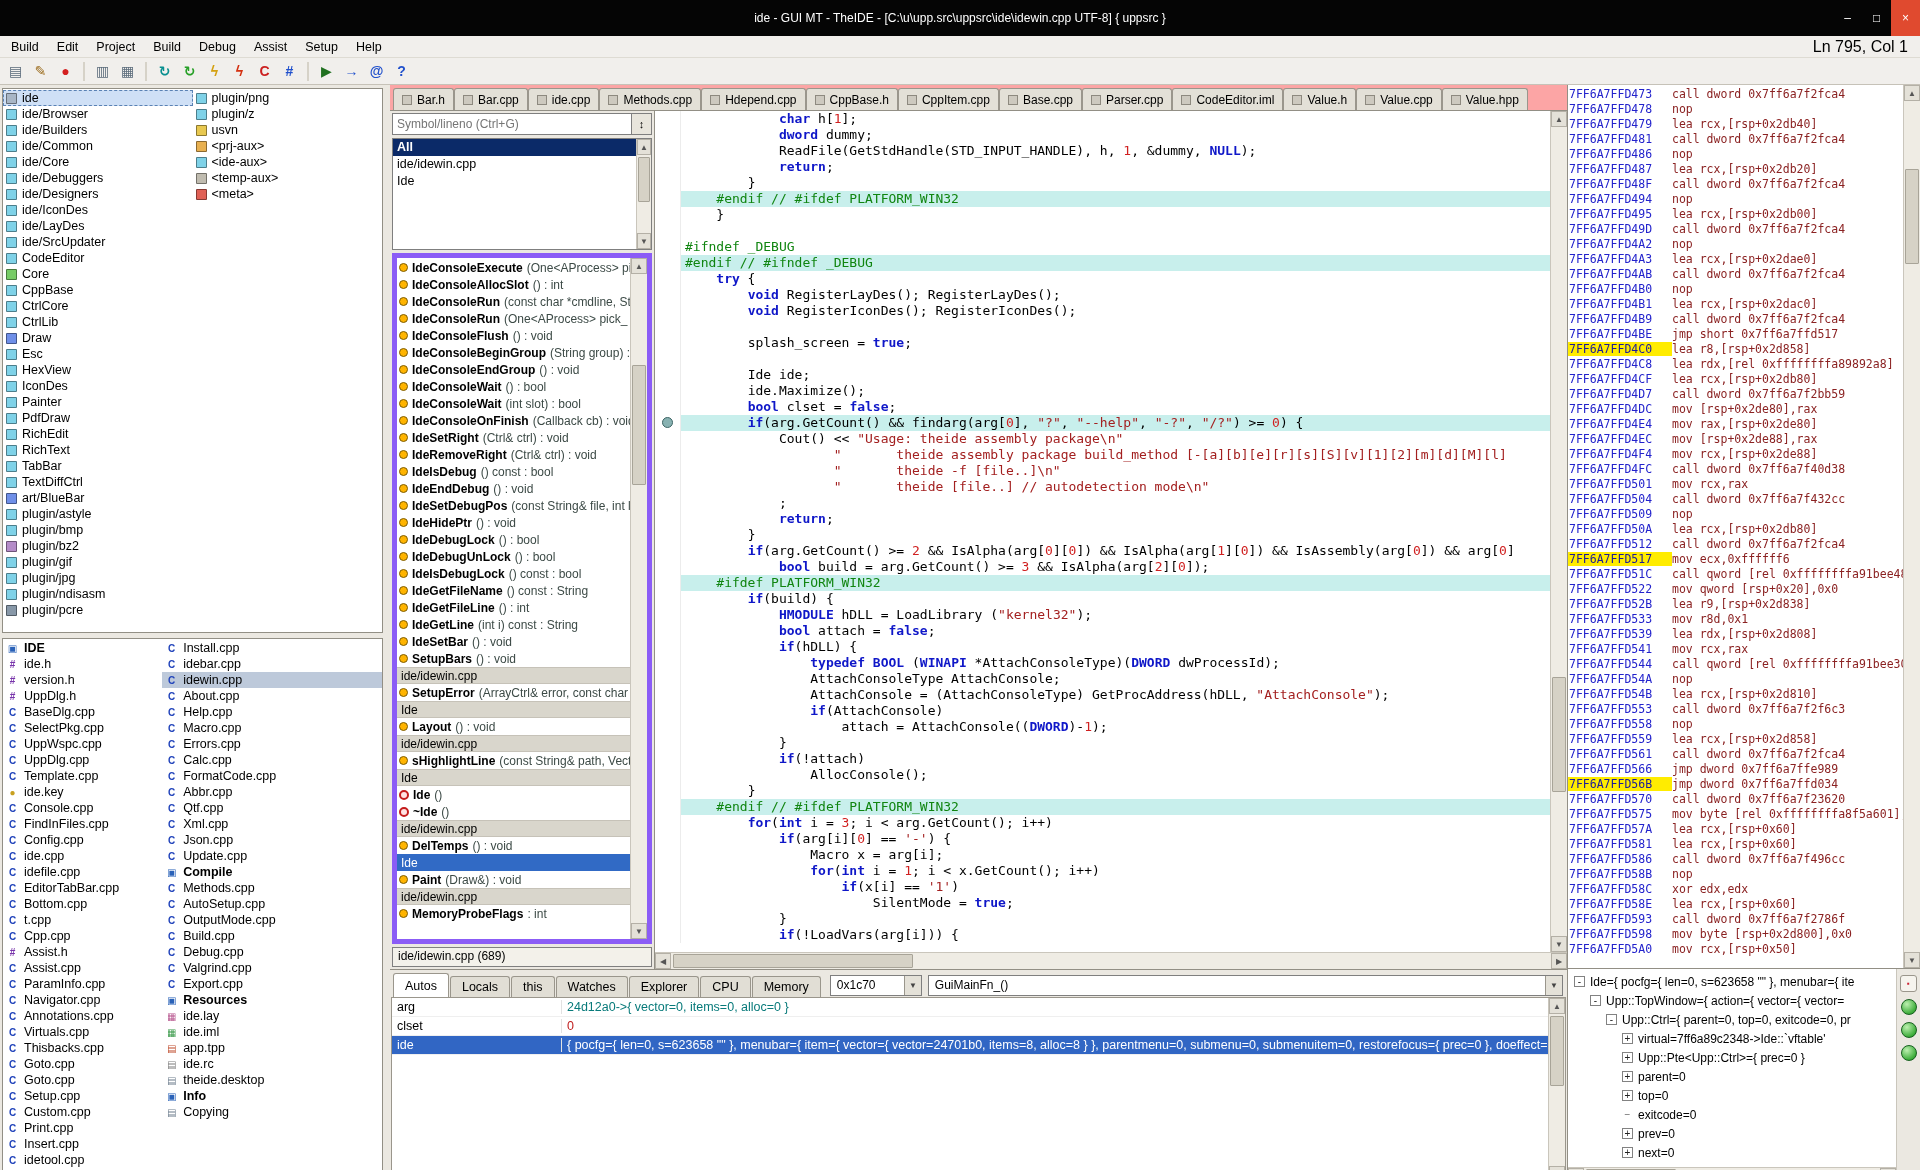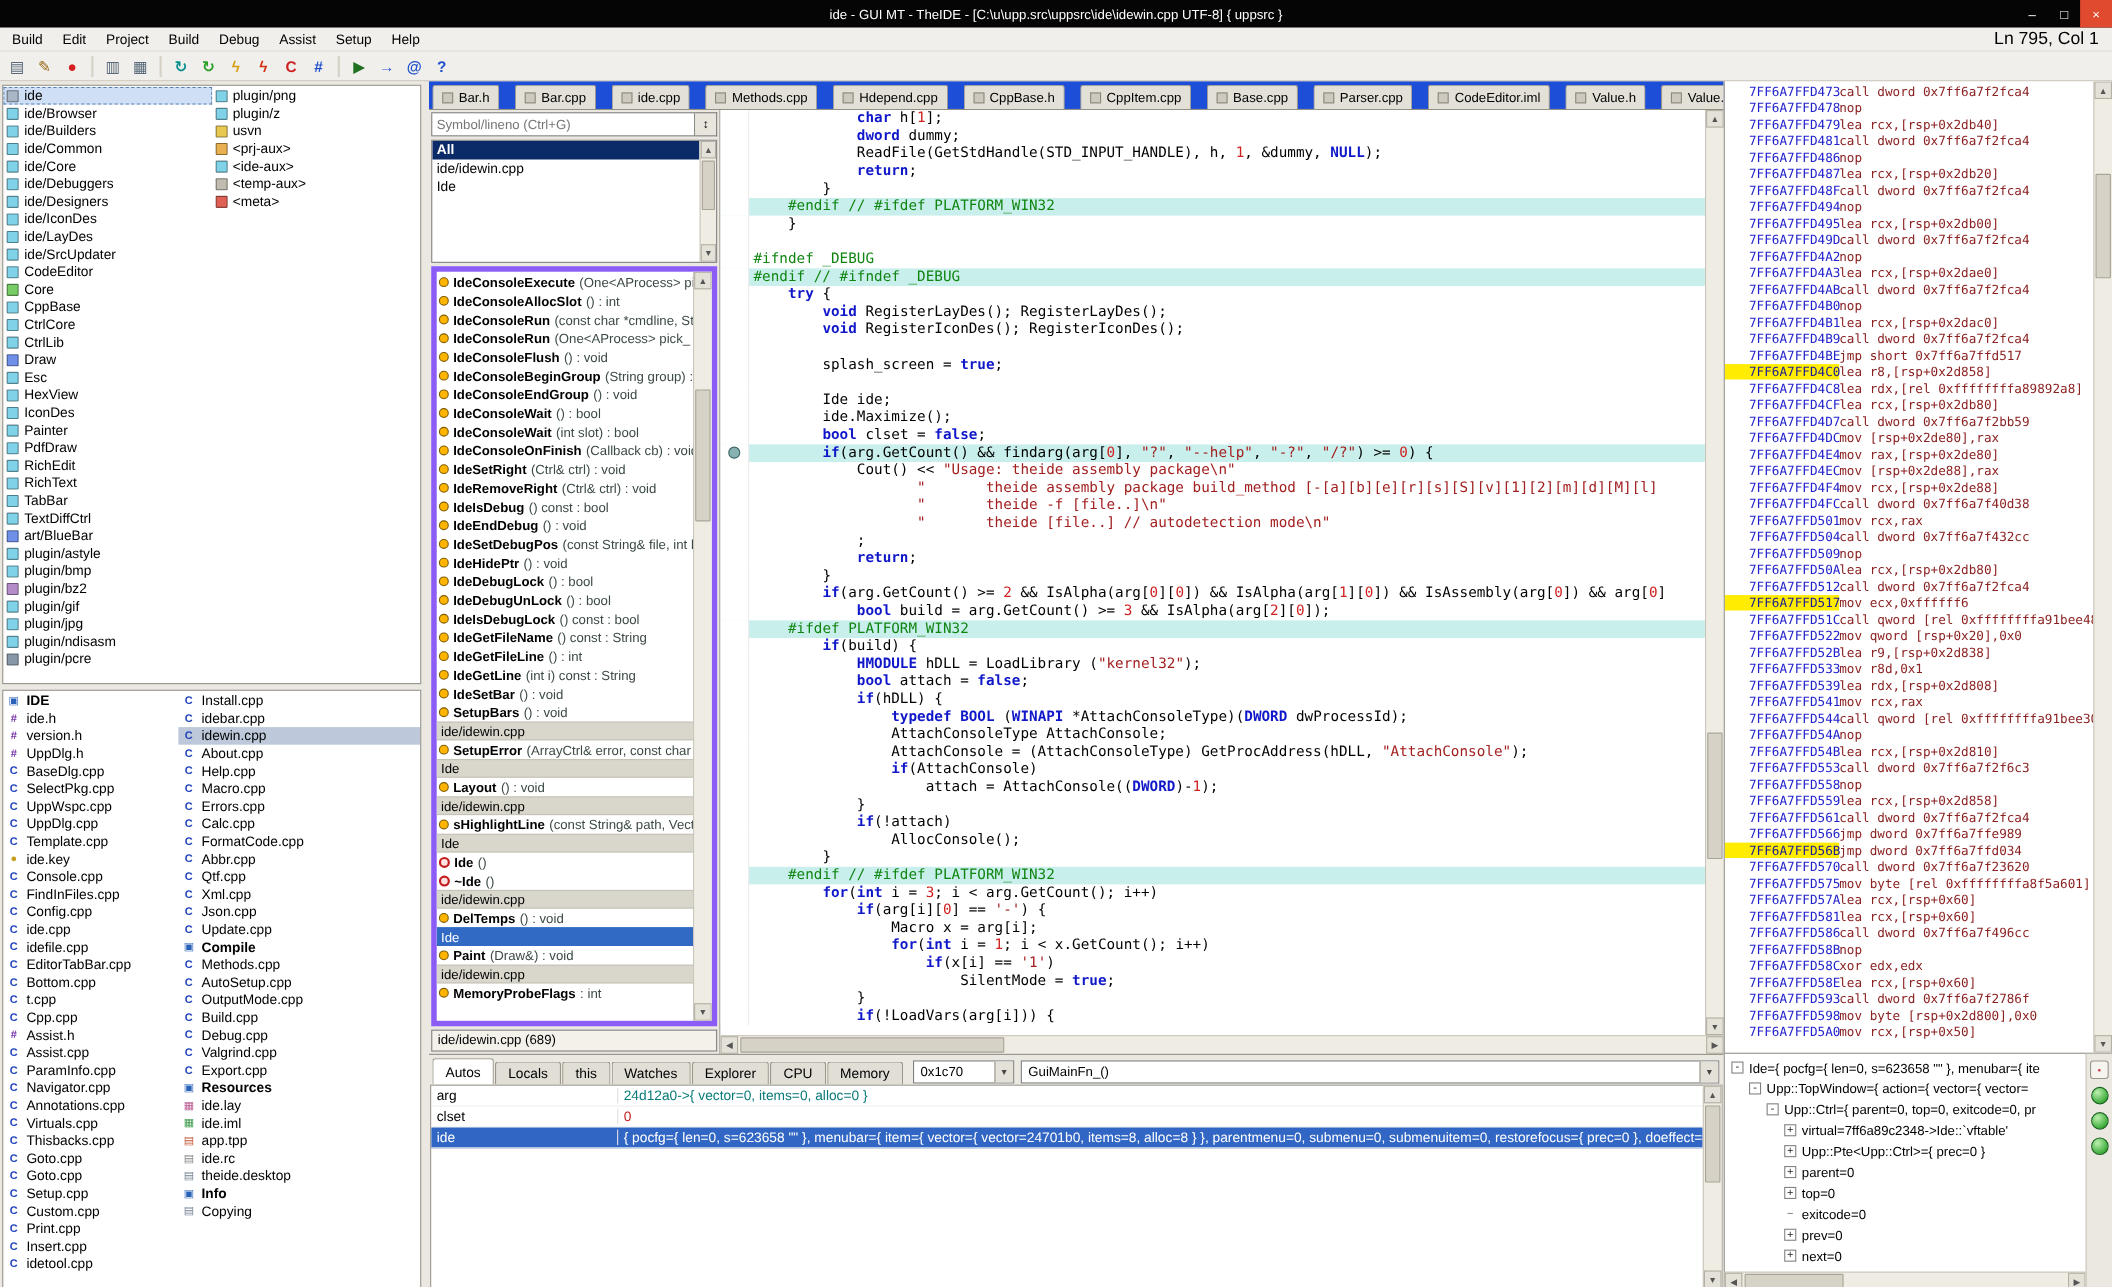--- a/index.html
+++ b/index.html
@@ -1,18 +1,18 @@
 <!DOCTYPE html>
 <html><head>
 <meta charset="utf-8">
 <style>
 *{margin:0;padding:0;box-sizing:border-box}
 html,body{width:1920px;height:1170px;overflow:hidden}
 body{font-family:"Liberation Sans","DejaVu Sans",sans-serif;font-size:13px;background:#ebe8e1;color:#000}
-.titlebar{height:25px;background:#050505;color:#fff;display:flex;align-items:stretch;position:relative}
+.titlebar{height:36px;background:#050505;color:#fff;display:flex;align-items:stretch;position:relative}
 .title{position:absolute;left:0;right:0;top:0;bottom:0;display:flex;align-items:center;justify-content:center;font-size:12px}
 .winbtns{margin-left:auto;display:flex;position:relative;z-index:1}
 .winbtn{width:29px;display:flex;align-items:center;justify-content:center;font-size:12px;color:#fff}
 .winbtn.close{background:#e04a2f}
 .menubar{height:22px;background:#f1efec;display:flex;align-items:center;padding-left:2px;border-bottom:1px solid #dedbd3}
 .menuitem{padding:3px 9px;font-size:12.5px}
 .caret-status{margin-left:auto;padding-right:12px;font-size:16px}
 .toolbar{height:27px;background:#f1efec;border-bottom:1px solid #c6c2b8;display:flex;align-items:center;padding-left:3px}
 .tbtn{width:25px;height:23px;display:flex;align-items:center;justify-content:center;font-size:14px;font-weight:bold;border-radius:2px}
 .tsep{width:2px;height:19px;background:#d6d2c8;margin:0 5px}
@@ -25,21 +25,21 @@
 .filepane .pcol:first-child{width:42%}
 .filepane .pcol:last-child{width:58%}
 .prow,.frow{height:16px;display:flex;align-items:center;padding:0 3px;gap:5px;white-space:nowrap;font-size:12.5px;overflow:hidden}
 .picon{width:11px;height:11px;flex:none;border:1px solid rgba(0,0,0,.4);border-radius:1px}
 .prow.psel{background:#cfe0f6;outline:1px dashed #5a82b4;outline-offset:-1px}
 .ficon{width:13px;flex:none;font-size:10px;font-weight:bold;text-align:center;line-height:13px}
 .frow.fsection .flbl{font-weight:bold}
 .frow.fsel{background:#bdc9da}
 .vsplit{width:4px;flex:none}
 .center{flex:1;min-width:0;display:flex;flex-direction:column}
-.tabstrip{height:26px;flex:none;display:flex;align-items:flex-end;padding:3px 0 0 3px;gap:14px;background:#1d4ed8;border-bottom:1px solid #928f85;overflow:hidden}
+.tabstrip{height:26px;flex:none;display:flex;align-items:flex-end;padding:3px 0 0 3px;gap:0;background:#fca5a5;border-bottom:1px solid #928f85;overflow:hidden}
 .tab{height:22px;flex:none;display:flex;align-items:center;gap:5px;padding:0 8px;background:#e3e0d7;border:1px solid #9a968c;border-bottom:none;border-radius:3px 3px 0 0;font-size:12px;white-space:nowrap}
 .tabicon{width:10px;height:10px;background:#cdc9bf;border:1px solid #8d897f;flex:none}
 .centerbody{flex:1;min-height:0;display:flex}
 .symbols{width:265px;flex:none;display:flex;flex-direction:column;background:#ebe8e1;border-right:1px solid #928f85;padding:2px}
 .symsearch{height:22px;flex:none;display:flex;margin-bottom:3px}
 .symsearch input{flex:1;min-width:0;border:1px solid #7f7f7f;font:12px "Liberation Sans",sans-serif;padding:0 4px}
 .symsort{width:20px;border:1px solid #7f7f7f;border-left:none;background:#e8e5dc;display:flex;align-items:center;justify-content:center;font-size:11px}
 .scopebox{height:112px;flex:none;display:flex;border:1px solid #7f7f7f;background:#fff;margin-bottom:3px;overflow:hidden}
 .scopelist{flex:1;min-width:0;overflow:hidden}
 .scoperow{height:17px;padding:1px 4px;font-size:12.5px;white-space:nowrap}
@@ -90,21 +90,21 @@
 .wname{width:170px;flex:none;padding:0 5px;border-right:1px solid #e2e2e2;overflow:hidden}
 .wval{flex:1;min-width:0;padding:0 5px;overflow:hidden}
 .wval.ptr{color:#087a7a}
 .wval.num{color:#c02020}
 .wrow.sel{background:#3166c4;color:#fff}
 .wrow.sel .wval{color:#fff}
 .right{width:353px;flex:none;display:flex;flex-direction:column;border-left:1px solid #928f85;background:#fff}
 .disasmwrap{height:884px;flex:none;display:flex;border-bottom:1px solid #928f85;overflow:hidden}
 #disasm-list{flex:1;min-width:0;overflow:hidden;font-family:"DejaVu Sans Mono","Liberation Mono",monospace;font-size:11.5px;padding-top:1px}
 .drow{height:15px;display:flex;align-items:center;white-space:pre}
-.daddr{width:104px;flex:none;color:#2222cc;padding-left:22px}
+.daddr{width:104px;flex:none;color:#2222cc;padding-left:1px}
 .daddr.hl{background:#ffec00;color:#1a1a9a}
 .dins{color:#8b2222;overflow:hidden}
 .treepanel{flex:1;min-height:0;display:flex}
 .treecol{flex:1;min-width:0;display:flex;flex-direction:column}
 #tree-list{flex:1;min-height:0;overflow:hidden;padding-top:3px}
 .trow{height:19px;display:flex;align-items:center;font-size:12px;white-space:nowrap;overflow:hidden}
 .tbox{width:11px;height:11px;flex:none;border:1px solid #828282;background:#fff;font-size:10px;line-height:9px;text-align:center;margin-right:5px;color:#222}
 .tleaf{width:11px;flex:none;text-align:center;margin-right:5px;color:#666;font-size:10px}
 .tstrip{width:24px;flex:none;border-left:1px solid #cac6bc;background:#ebe8e1;display:flex;flex-direction:column;align-items:center;padding-top:6px;gap:7px}
 .stripbtn{width:17px;height:17px;border:1px solid #9a968c;background:#f6f4ee;border-radius:3px;display:flex;align-items:center;justify-content:center}

